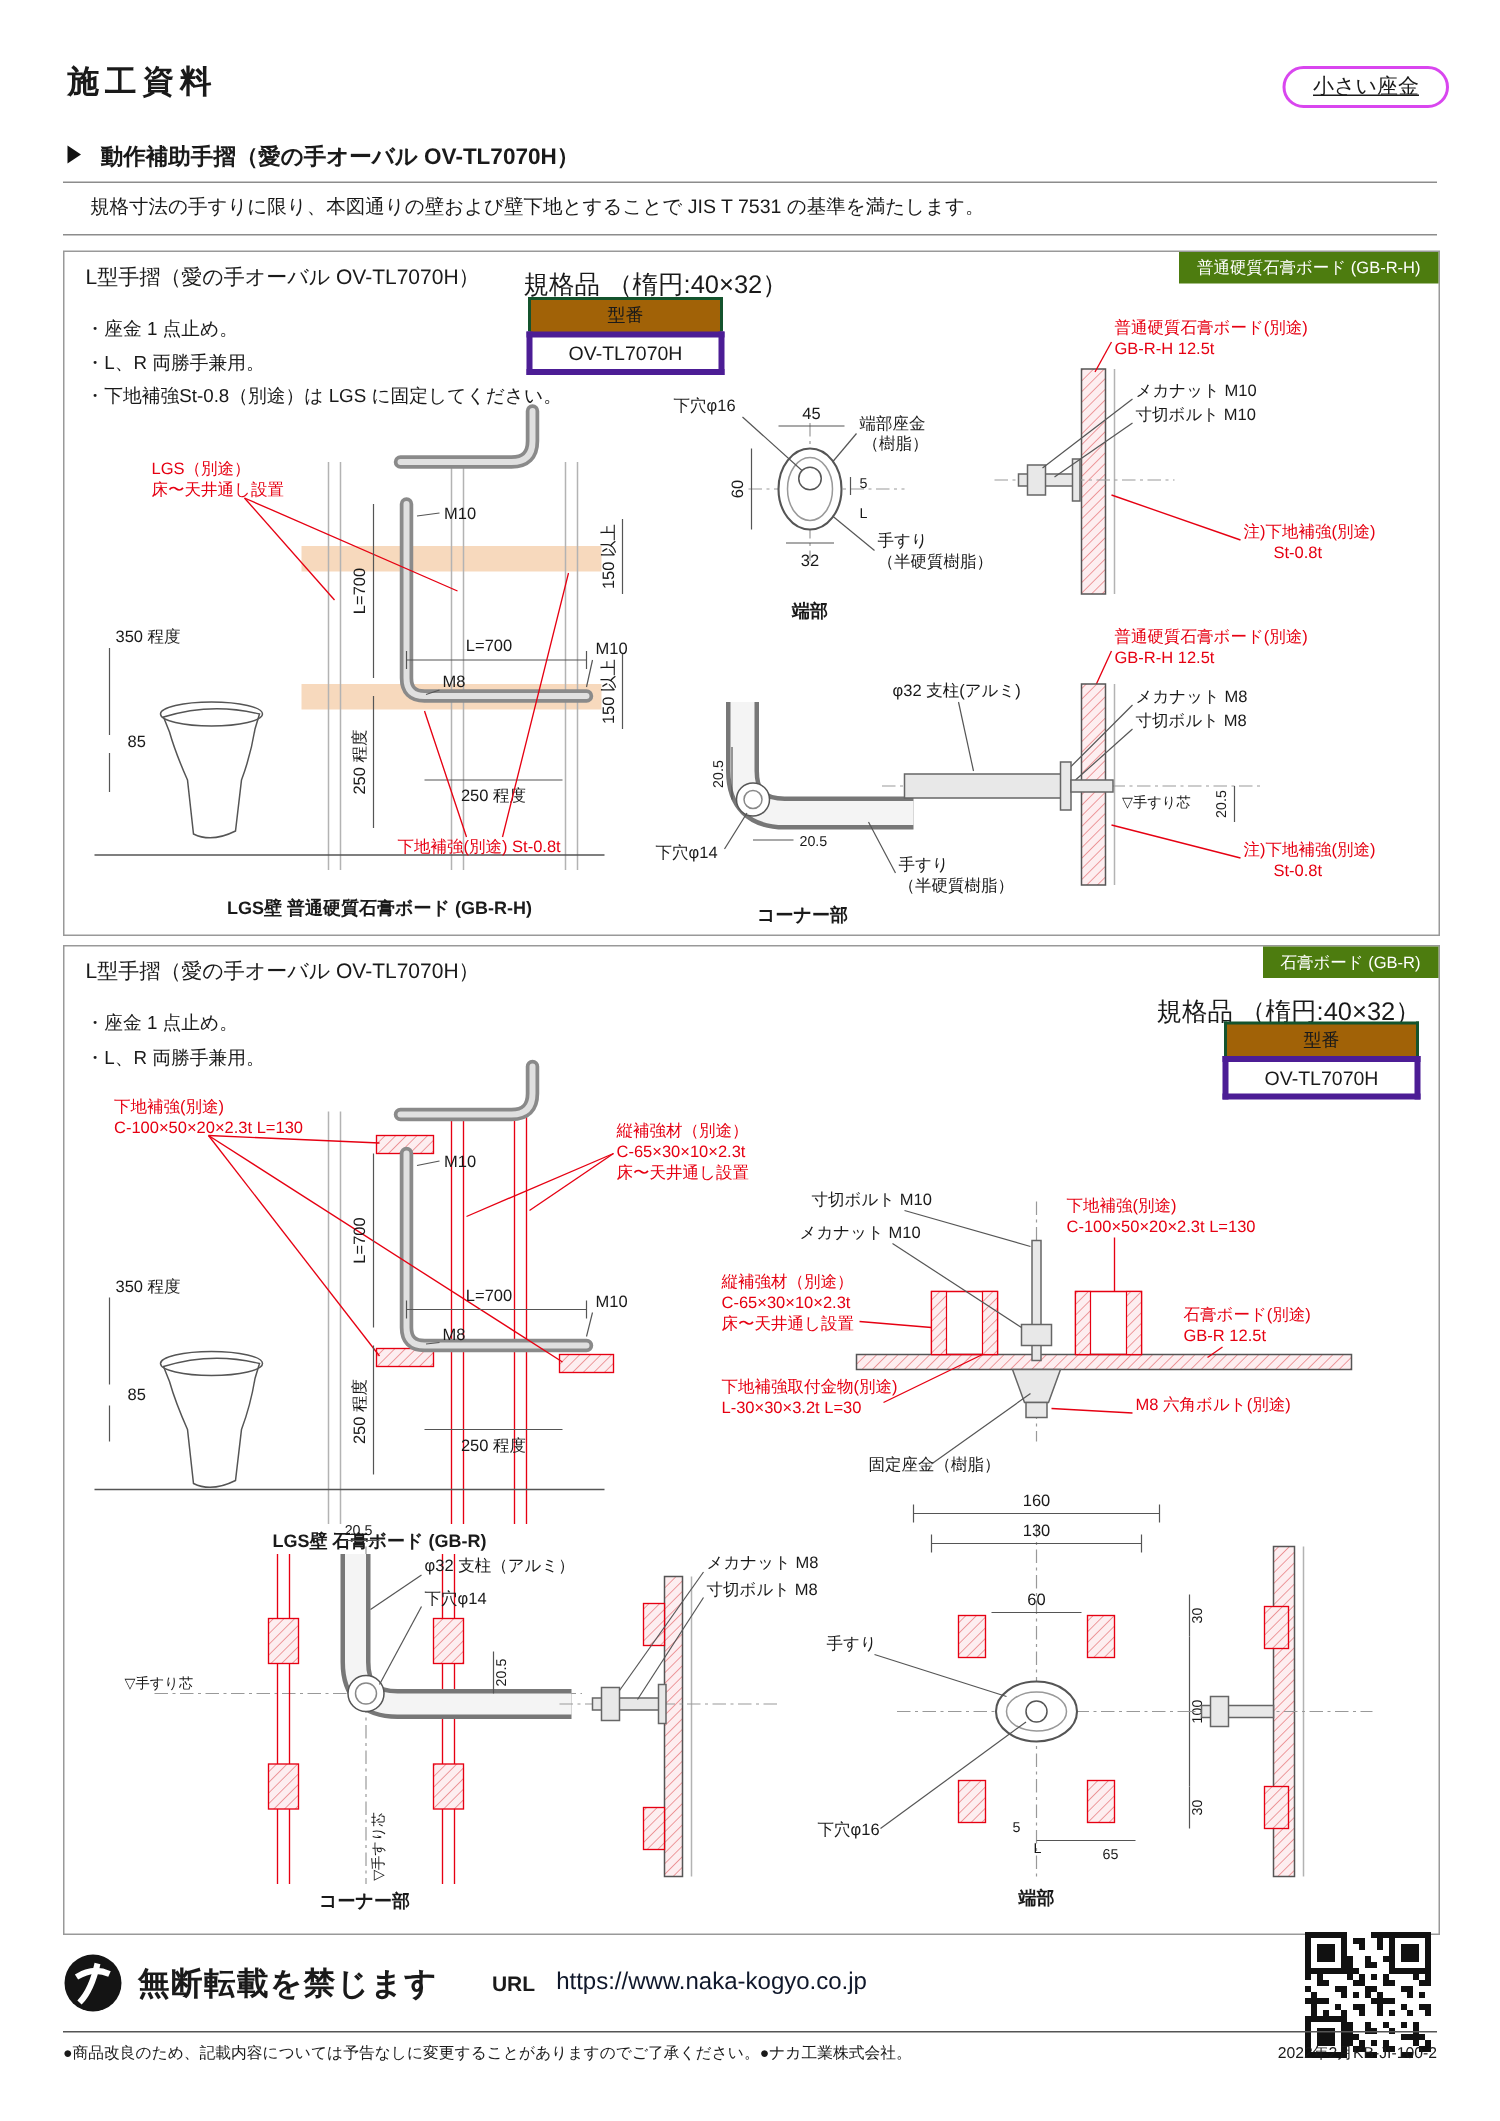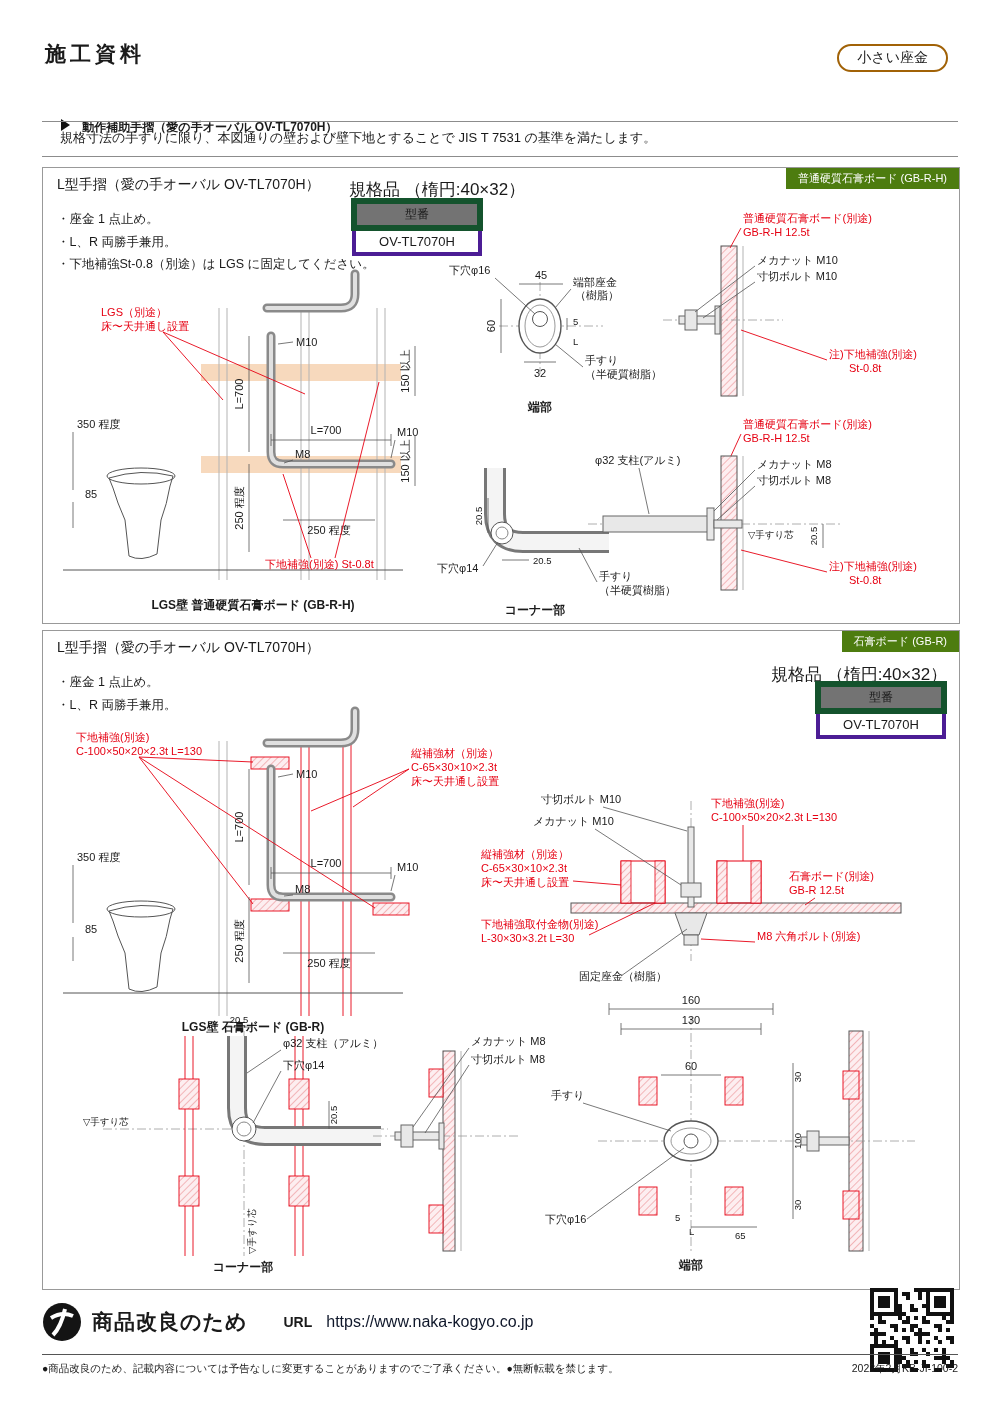--- a/index.html
+++ b/index.html
@@ -3,36 +3,36 @@
 <meta charset="utf-8">
 <style>
   html,body { margin:0; padding:0; background:#e8e8e8; }
   .page {
     position:relative; width:1000px; height:1414px; margin:0 auto;
     background:#fff; overflow:hidden;
     font-family:"Liberation Sans","DejaVu Sans",sans-serif; color:#1a1a1a;
   }
   .abs { position:absolute; }
   .page-title { left:45px; top:40px; font-size:21px; font-weight:bold; letter-spacing:4px; }
-  .badge { right:52px; top:44px; border:2px solid #a16207; border-radius:16px; padding:3px 18px; font-size:14px; }
-  .product-row { left:61px; top:95px; font-size:12px; font-weight:bold;margin-top:24px; }
+  .badge { right:34px; top:44px; border:2px solid #d946ef; border-radius:16px; padding:3px 18px; font-size:14px;text-decoration:underline; }
+  .product-row { left:45px; top:95px; font-size:15px; font-weight:bold; }
   .tri { display:inline-block; width:0; height:0; border-left:9px solid #111;
          border-top:6px solid transparent; border-bottom:6px solid transparent; margin-right:9px; }
   .rule { left:42px; width:916px; height:1px; background:#8c8c8c; }
   .rule1 { top:121px; } .rule2 { top:156px; }
   .note { left:60px; top:129px; font-size:13px; }
   .box { position:absolute; left:42px; width:916px; border:1px solid #999; background:#fff; }
   .box1 { top:167px; height:455px; }
   .box2 { top:630px; height:658px; }
   .tag { position:absolute; top:0; right:0; background:#4d7c0f; color:#fff; font-size:11px; padding:3px 12px; }
   .sec-title { position:absolute; left:14px; top:8px; font-size:14px; }
   .spec { position:absolute; font-size:17px; }
   .spec1 { left:306px; top:10px; } .spec2 { left:728px; top:32px; }
   .model { position:absolute; border-collapse:collapse; font-size:12px; text-align:center; }
-  .model th { border:6px solid #14532d; background:#737373; font-weight:normal; padding:2px 4px; font-size:12px; }
+  .model th { border:2px solid #14532d; background:#a16207; font-weight:normal; padding:2px 4px; font-size:12px; }
   .model td { border:4px solid #4c1d95; padding:3px 4px; font-size:13px; }
   .model1 { left:308px; top:30px; width:132px; }
   .model2 { left:772px; top:50px; width:132px; }
   .bullets { position:absolute; left:14px; top:40px; font-size:12.5px; line-height:1.8; white-space:nowrap; }
   .draw { position:absolute; left:0; top:0; }
   svg text { font-family:"Liberation Sans","DejaVu Sans",sans-serif; font-size:11px; fill:#1a1a1a; }
   svg text.red { fill:#e60012; }
   svg text.cap { font-size:12px; font-weight:bold; }
   svg text.sm { font-size:9.5px; }
   .lt { stroke:#b3b3b3; stroke-width:1; }
@@ -458,21 +458,21 @@
     </div>
   </section>
 
   <div class="footer">
     <div class="logo-row">
       <svg width="40" height="40" viewBox="0 0 40 40">
         <circle cx="20" cy="20" r="19" fill="#141414"></circle>
         <path d="M 9,16 Q 20,9 31,14" stroke="#fff" stroke-width="4" fill="none"></path>
         <path d="M 23,7 Q 19,25 11,33" stroke="#fff" stroke-width="4" fill="none"></path>
       </svg>
-      <span class="company">商品改良のため</span>
+      <span class="company">無断転載を禁じます</span>
       <span class="url-label">URL</span>
       <a class="url" href="#">https://www.naka-kogyo.co.jp</a>
     </div>
     <svg id="qr" class="qr" width="84" height="84" viewBox="0 0 84 84">
       <rect x="0" y="0" width="84" height="84" fill="#fff"></rect>
       <g fill="#111">
         <rect x="0" y="0" width="28" height="28"></rect>
         <rect x="56" y="0" width="28" height="28"></rect>
         <rect x="0" y="56" width="28" height="28"></rect>
       </g>
@@ -586,18 +586,18 @@
           <rect x="76" y="76" width="4" height="4"></rect>
           <rect x="80" y="76" width="4" height="4"></rect>
           <rect x="40" y="80" width="4" height="4"></rect>
           <rect x="44" y="80" width="4" height="4"></rect>
           <rect x="64" y="80" width="4" height="4"></rect>
           <rect x="68" y="80" width="4" height="4"></rect>
         </g>
       </svg>
     <div class="foot-rule"></div>
     <div class="fine-row">
-      <span>●商品改良のため、記載内容については予告なしに変更することがありますのでご了承ください。●無断転載を禁じます。</span>
+      <span>●商品改良のため、記載内容については予告なしに変更することがありますのでご了承ください。●ナカ工業株式会社。</span>
       <span>2022年2月KB-JI-100-2</span>
     </div>
   </div>
 
 </div>
 
 </body></html>

